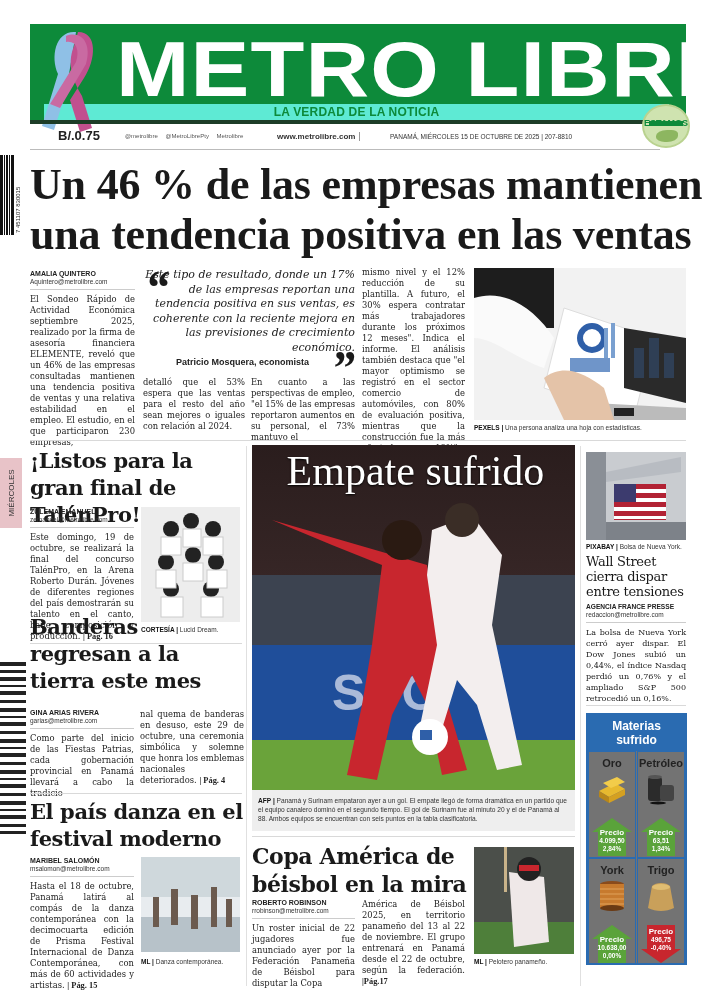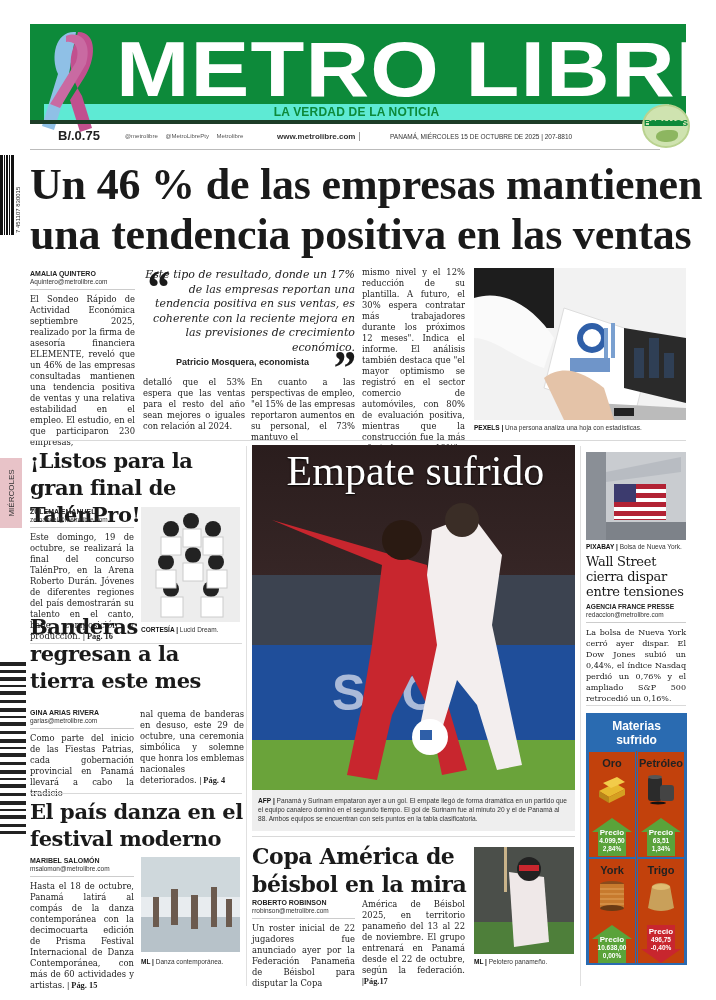--- a/index.html
+++ b/index.html
@@ -48,21 +48,21 @@
   .qmark{font-family:"Liberation Serif",serif;font-weight:bold;font-size:48px;line-height:40px;color:#1a1a1a}
   .qauthor{font-family:"Liberation Sans",sans-serif;font-weight:bold;font-size:9px;font-style:normal}
 
   .photo{overflow:hidden}
   .sec-rule{height:1px;background:#d9d9d9}
   .vrule{width:1px;background:#e0e0e0}
 
   .hl-med{font-family:"DejaVu Serif",serif;font-weight:bold;font-size:21px;line-height:27px;color:#1a1a1a;letter-spacing:-.4px}
 
   
-  .mp{left:586px;top:713px;width:101px;height:252px;border:2px solid #2a6bb1;background:#c2410c}
+  .mp{left:586px;top:713px;width:101px;height:252px;border:2px solid #2a6bb1;background:#737373}
   .mp-head{position:absolute;left:0;top:0;width:97px;height:36px;background:#2a6bb1;color:#fff;text-align:center;font-family:"Liberation Sans",sans-serif;font-weight:bold;font-size:12px;line-height:14px;padding-top:4px}
   .mp-cell{position:absolute;width:48px;height:107px;border:1px solid #2a6bb1;text-align:center}
   .mp-name{font-family:"Liberation Sans",sans-serif;font-weight:bold;font-size:11px;color:#222;margin-top:5px}
   .mp-img{margin:4px auto 0;width:34px;height:32px}
   .mp-arrow{position:absolute;left:3px;width:40px;height:38px}
   .mp-arrow .txt{position:absolute;left:0;right:0;text-align:center;font-family:"Liberation Sans",sans-serif;color:#fff;font-size:6.5px;line-height:8px;font-weight:bold}
   .mp-arrow .lbl{font-size:8px;font-weight:bold}
 </style>
 </head>
 <body>

